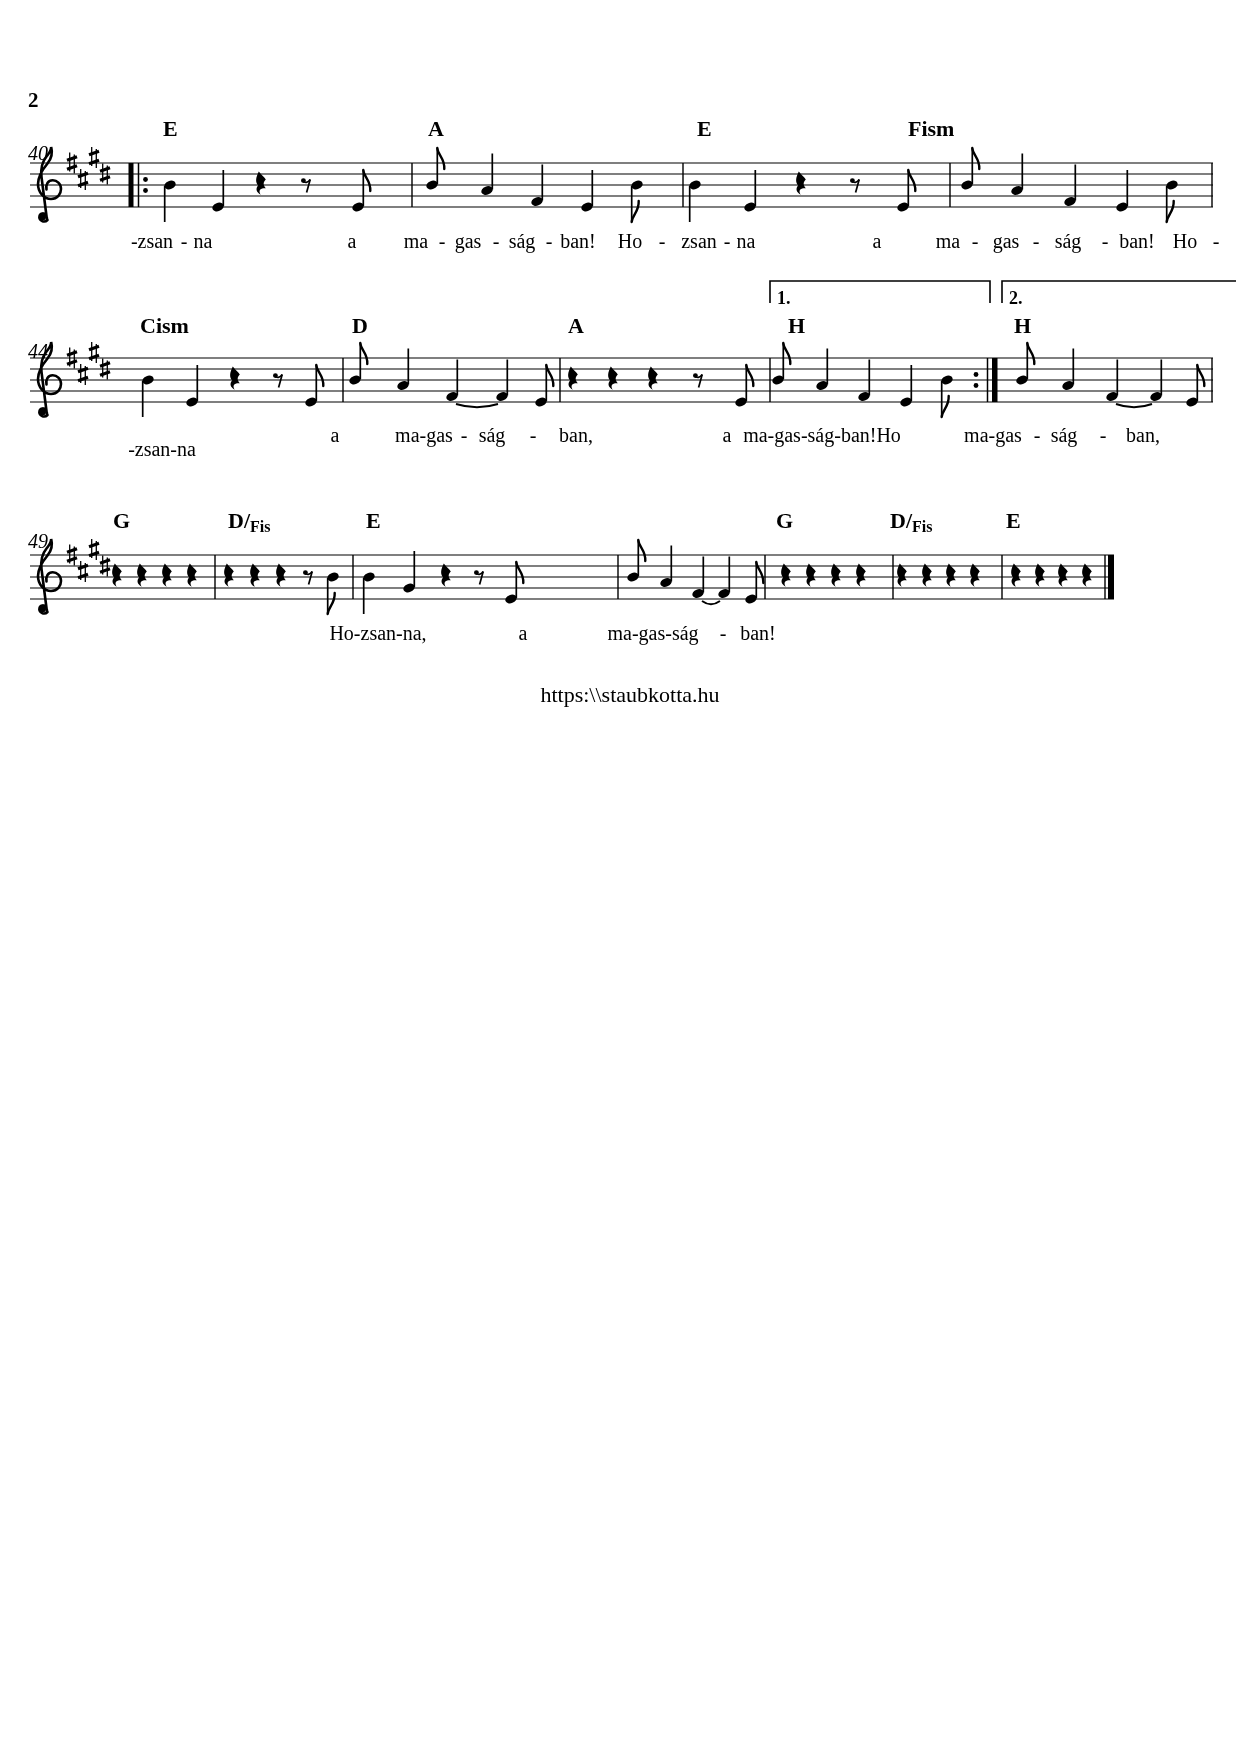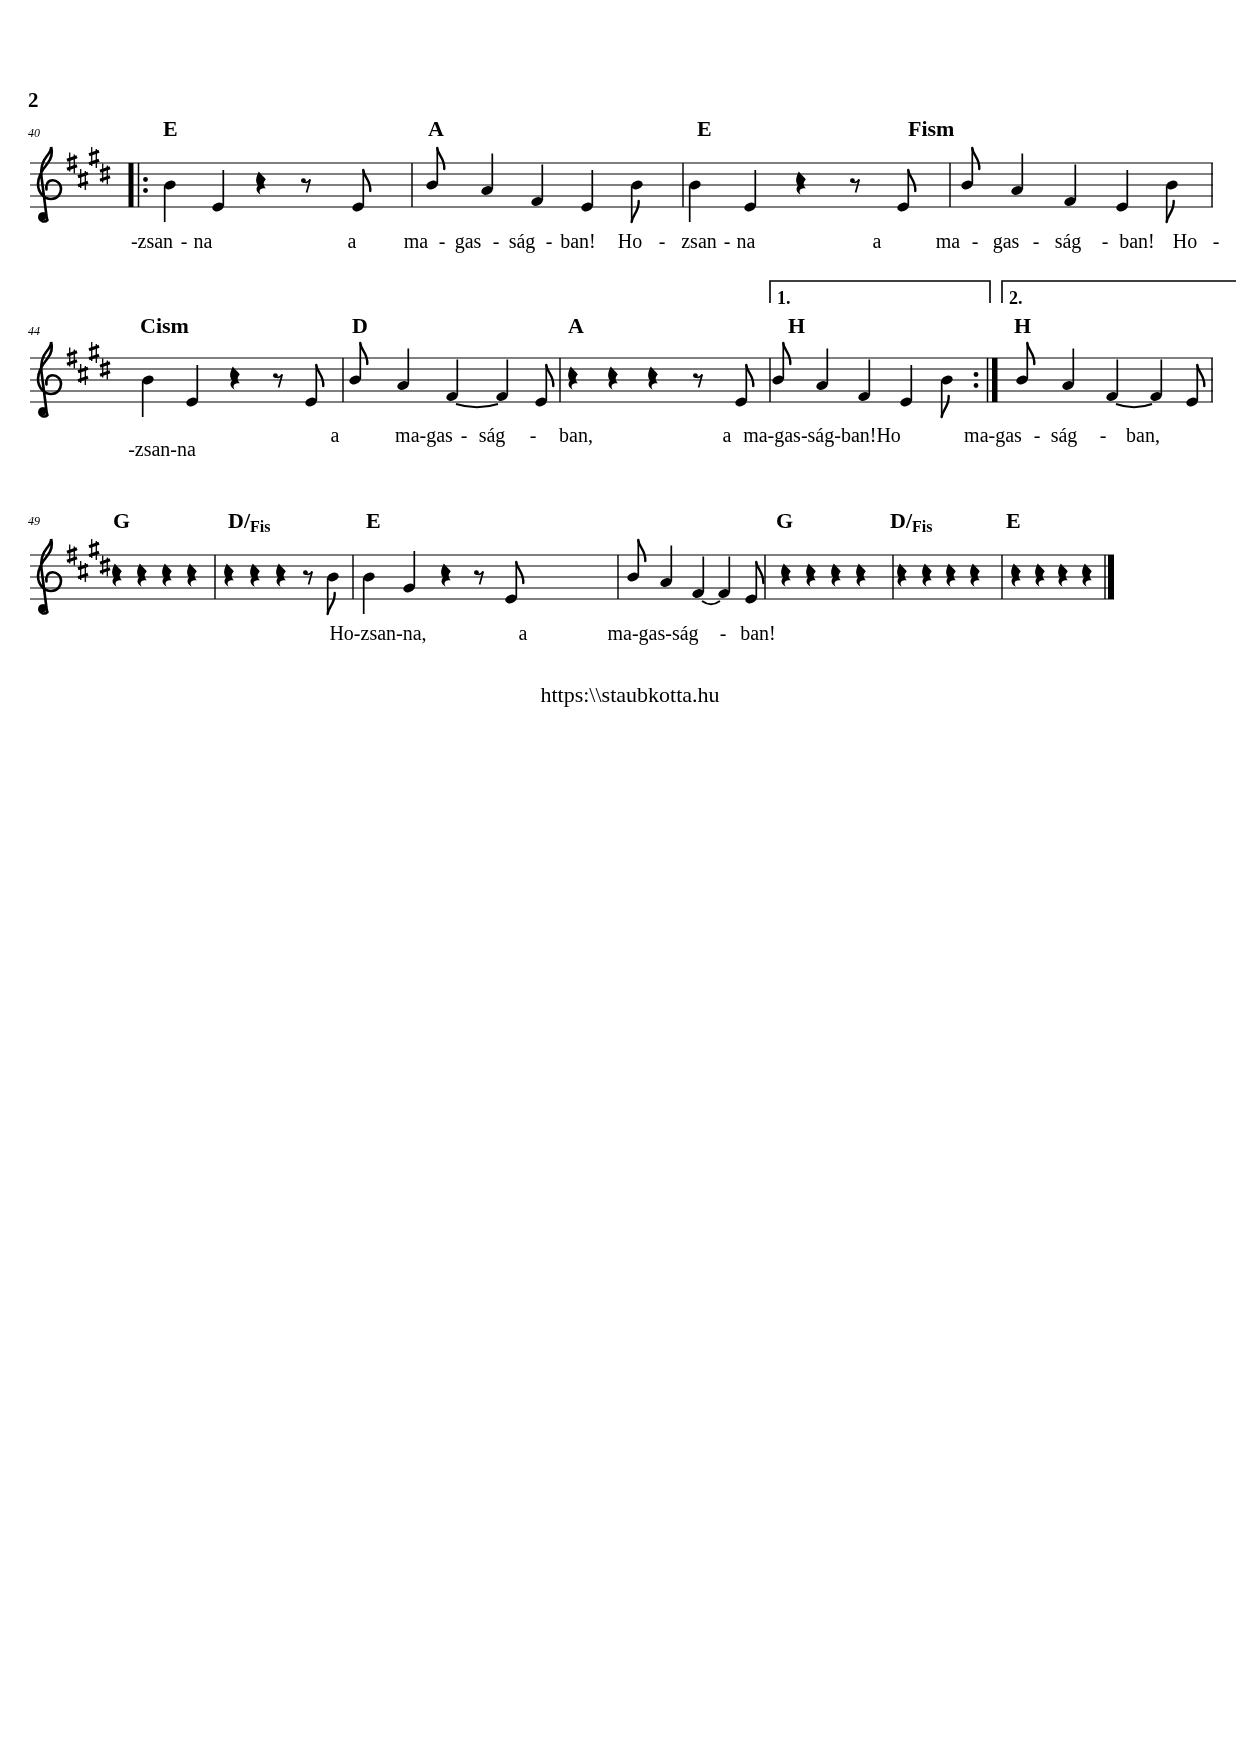--- a/index.html
+++ b/index.html
@@ -1,20 +1,20 @@
 <!DOCTYPE html>
 <html><head>
 <meta charset="utf-8">
 <style>
   html,body{margin:0;padding:0;background:#e8e8e8;}
   .page{position:relative;width:1240px;height:1754px;background:#ffffff;overflow:hidden;
         color:#000;font-family:"Liberation Serif","DejaVu Serif",serif;margin:0 auto;}
   #notation-svg{position:absolute;left:0;top:0;}
   .pagenum{position:absolute;left:28px;top:90px;font-size:21px;font-weight:bold;line-height:1;}
-  .mnum{position:absolute;font-size:12px;font-style:italic;line-height:1;}
+  .mnum{position:absolute;font-size:20px;font-style:italic;line-height:1;margin-top:16px;}
   .chord{position:absolute;font-size:22px;font-weight:bold;line-height:1;white-space:nowrap;}
   .chord .bass{font-size:16px;position:relative;top:4px;}
   .lyr{position:absolute;font-size:20px;line-height:1;white-space:nowrap;transform:translateX(-50%);}
   .vlabel{position:absolute;font-size:18px;font-weight:bold;line-height:1;}
   .url{position:absolute;left:20px;width:1220px;top:684px;text-align:center;font-size:22px;line-height:1;}
 </style>
 </head>
 <body>
 
 <div class="page">

